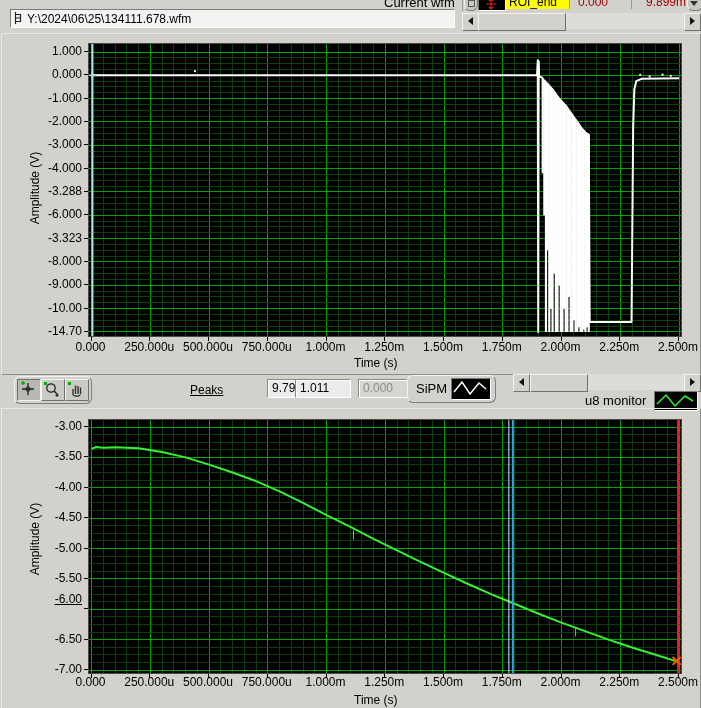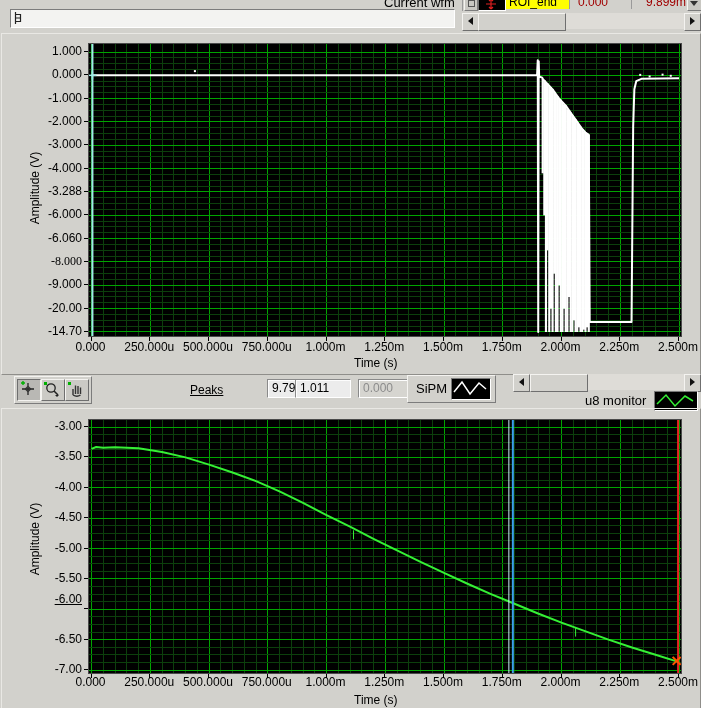--- a/index.html
+++ b/index.html
@@ -3,21 +3,21 @@
 <meta charset="utf-8">
 <style>
   html,body{margin:0;padding:0;}
   body{width:701px;height:708px;position:relative;overflow:hidden;
        background:#d2d1cc;font-family:"Liberation Sans",sans-serif;color:#000;}
   .abs{position:absolute;}
   .lbl{font-size:12px;white-space:nowrap;}
   .sunken{border-top:1px solid #7c7c7c;border-left:1px solid #7c7c7c;
           border-bottom:1px solid #ffffff;border-right:1px solid #ffffff;}
   .raised{border-top:1px solid #f4f3f0;border-left:1px solid #f4f3f0;
-          border-bottom:1px solid #7c7c7c;border-right:1px solid #7c7c7c;}
+          border-bottom:1px solid #7c7c7c;border-right:1px solid #7c7c7c;border-radius:6px;}
   .frame{border-top:1px solid #e9e8e4;border-left:1px solid #e9e8e4;
          border-bottom:1px solid #8f8e8a;border-right:1px solid #8f8e8a;}
   .numfield{background:#ececec;font-size:12px;line-height:17px;padding-left:4px;
             border:1px solid #8a8a8a;border-bottom-color:#fff;border-right-color:#fff;
             box-shadow:inset 1px 1px 0 #fdfdfd;}
   .tick-x{font-size:12px;width:64px;text-align:center;position:absolute;}
   .tick-y{font-size:12px;width:46px;text-align:right;position:absolute;}
   .ylabel{font-size:12px;position:absolute;transform:translate(-50%,-50%) rotate(-90deg);white-space:nowrap;}
   .sb{background:#dedcd7;}
   .sb-btn{position:absolute;width:15px;height:100%;background:#d2d1cc;
@@ -39,20 +39,21 @@
 <body>
 
 <div class="abs lbl" style="left:384px;top:-5px;font-size:13px;">Current wfm</div>
 
 <div class="abs sunken" style="left:10px;top:9px;width:443px;height:17px;background:#f3f3f1;">
   <span class="abs" style="left:2px;top:1px;">
     <svg width="11" height="14" viewBox="0 0 11 14">
         <path d="M2.5 1v12 M2.5 3.5h5v3.5h-5 M2.5 10.5h5V7" stroke="#222" stroke-width="1.2" fill="none"></path>
       </svg>
   </span>
+  <span class="abs lbl" style="left:16px;top:2px;">Y:\2024\06\25\134111.678.wfm</span>
 </div>
 
 <div class="abs" style="left:462px;top:0;width:239px;height:11px;overflow:hidden;">
   <div class="abs" style="left:0;top:-8px;width:239px;height:19px;background:#d2d1cc;border:1px solid #9a9a9a;">
     <div class="abs raised" style="left:1px;top:2px;width:12px;height:14px;background:#c9c8c3;">
       <div class="abs" style="left:3px;top:4px;width:5px;height:5px;border:1px solid #555;"></div>
     </div>
     <div class="abs legend-box" style="left:15px;top:2px;width:26px;height:14px;">
       <svg width="24" height="12" viewBox="0 0 24 12">
           <path d="M12 1v10 M7 6h10 M12 1l-2 2m2-2l2 2 M12 11l-2-2m2 2l2-2" stroke="#e02020" stroke-width="1.2" fill="none"></path>
@@ -253,27 +254,27 @@
     <div class="tick-y" style="left: 34px; top: 79.999px;">-2.000</div>
     <div style="position: absolute; width: 4px; height: 1px; background: rgb(0, 0, 0); left: 82px; top: 86.999px;"></div>
     <div class="tick-y" style="left: 34px; top: 103.332px;">-3.000</div>
     <div style="position: absolute; width: 4px; height: 1px; background: rgb(0, 0, 0); left: 82px; top: 110.332px;"></div>
     <div class="tick-y" style="left: 34px; top: 126.665px;">-4.000</div>
     <div style="position: absolute; width: 4px; height: 1px; background: rgb(0, 0, 0); left: 82px; top: 133.665px;"></div>
     <div class="tick-y" style="left: 34px; top: 149.998px;">-3.288</div>
     <div style="position: absolute; width: 4px; height: 1px; background: rgb(0, 0, 0); left: 82px; top: 156.998px;"></div>
     <div class="tick-y" style="left: 34px; top: 173.331px;">-6.000</div>
     <div style="position: absolute; width: 4px; height: 1px; background: rgb(0, 0, 0); left: 82px; top: 180.331px;"></div>
-    <div class="tick-y" style="left: 34px; top: 196.664px;">-6.060</div>
+    <div class="tick-y" style="left: 34px; top: 196.664px;">-3.323</div>
     <div style="position: absolute; width: 4px; height: 1px; background: rgb(0, 0, 0); left: 82px; top: 203.664px;"></div>
-    <div class="tick-y" style="left: 34px; top: 219.997px; font-family: Liberation Serif, serif;">-8.000</div>
+    <div class="tick-y" style="left: 34px; top: 219.997px;">-8.000</div>
     <div style="position: absolute; width: 4px; height: 1px; background: rgb(0, 0, 0); left: 82px; top: 226.997px;"></div>
     <div class="tick-y" style="left: 34px; top: 243.33px;">-9.000</div>
     <div style="position: absolute; width: 4px; height: 1px; background: rgb(0, 0, 0); left: 82px; top: 250.33px;"></div>
-    <div class="tick-y" style="left: 34px; top: 266.663px;">-20.00</div>
+    <div class="tick-y" style="left: 34px; top: 266.663px;">-10.00</div>
     <div style="position: absolute; width: 4px; height: 1px; background: rgb(0, 0, 0); left: 82px; top: 273.663px;"></div>
     <div class="tick-y" style="left: 34px; top: 289.996px;">-14.70</div>
     <div style="position: absolute; width: 4px; height: 1px; background: rgb(0, 0, 0); left: 82px; top: 296.996px;"></div>
   </div>
 
 <div class="abs raised" style="left:14px;top:376px;width:76px;height:26px;background:#d2d1cc;">
   <div class="palette-btn" style="left:2px;background:#b9b8b4;border-top-color:#6f6f6f;border-left-color:#6f6f6f;border-bottom-color:#f4f3f0;border-right-color:#f4f3f0;">
     <svg width="20" height="18" viewBox="0 0 20 18">
       <path d="M10 3v12 M4 9h12" stroke="#222" stroke-width="1.3" fill="none"></path>
       <circle cx="10" cy="9" r="2.2" fill="none" stroke="#222"></circle>

